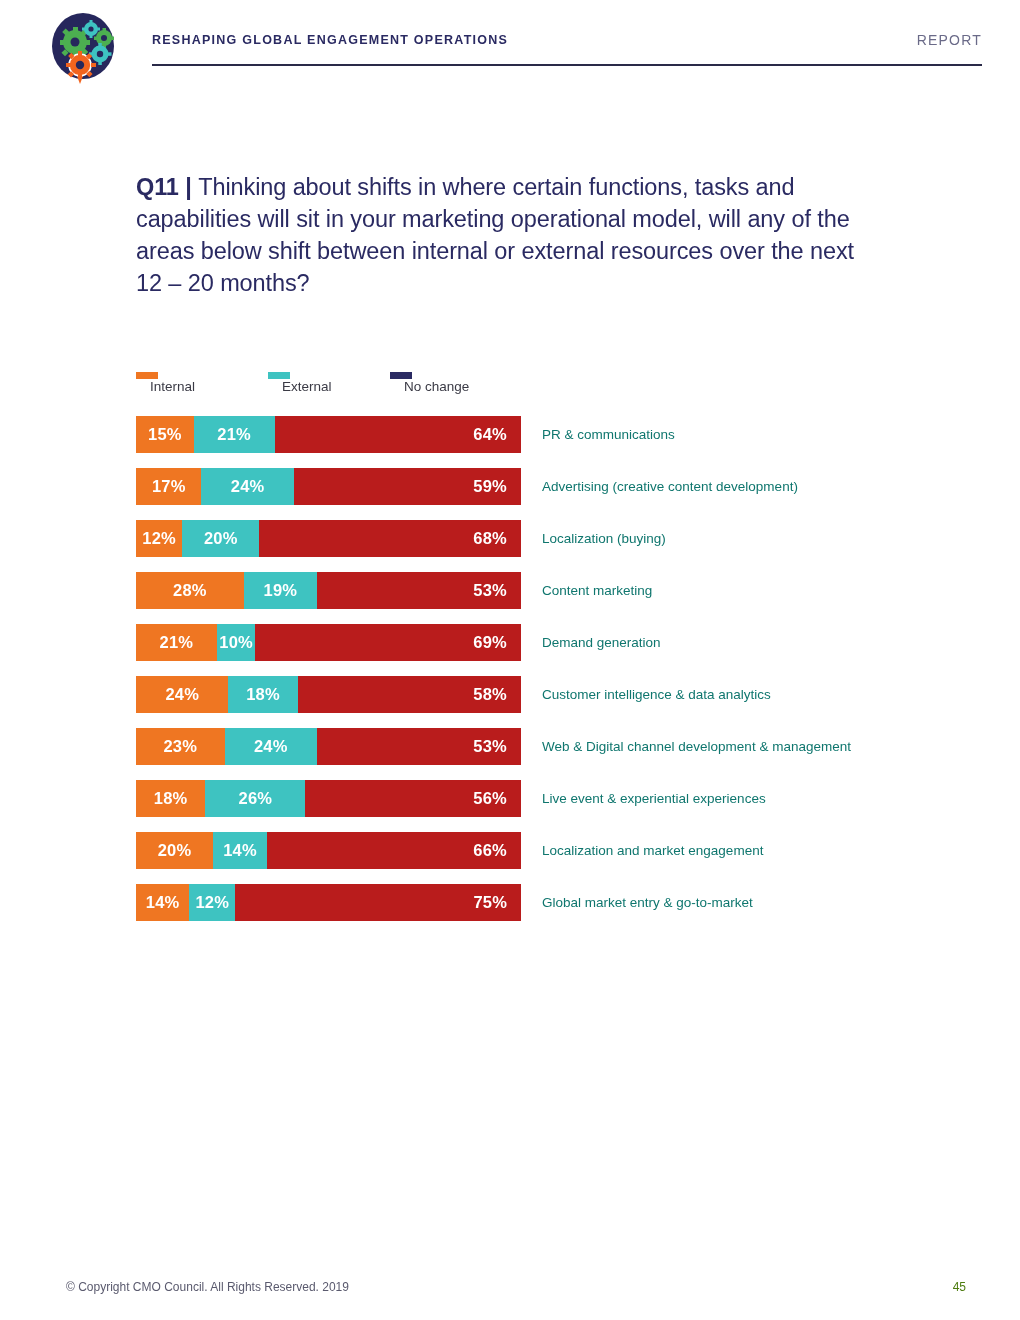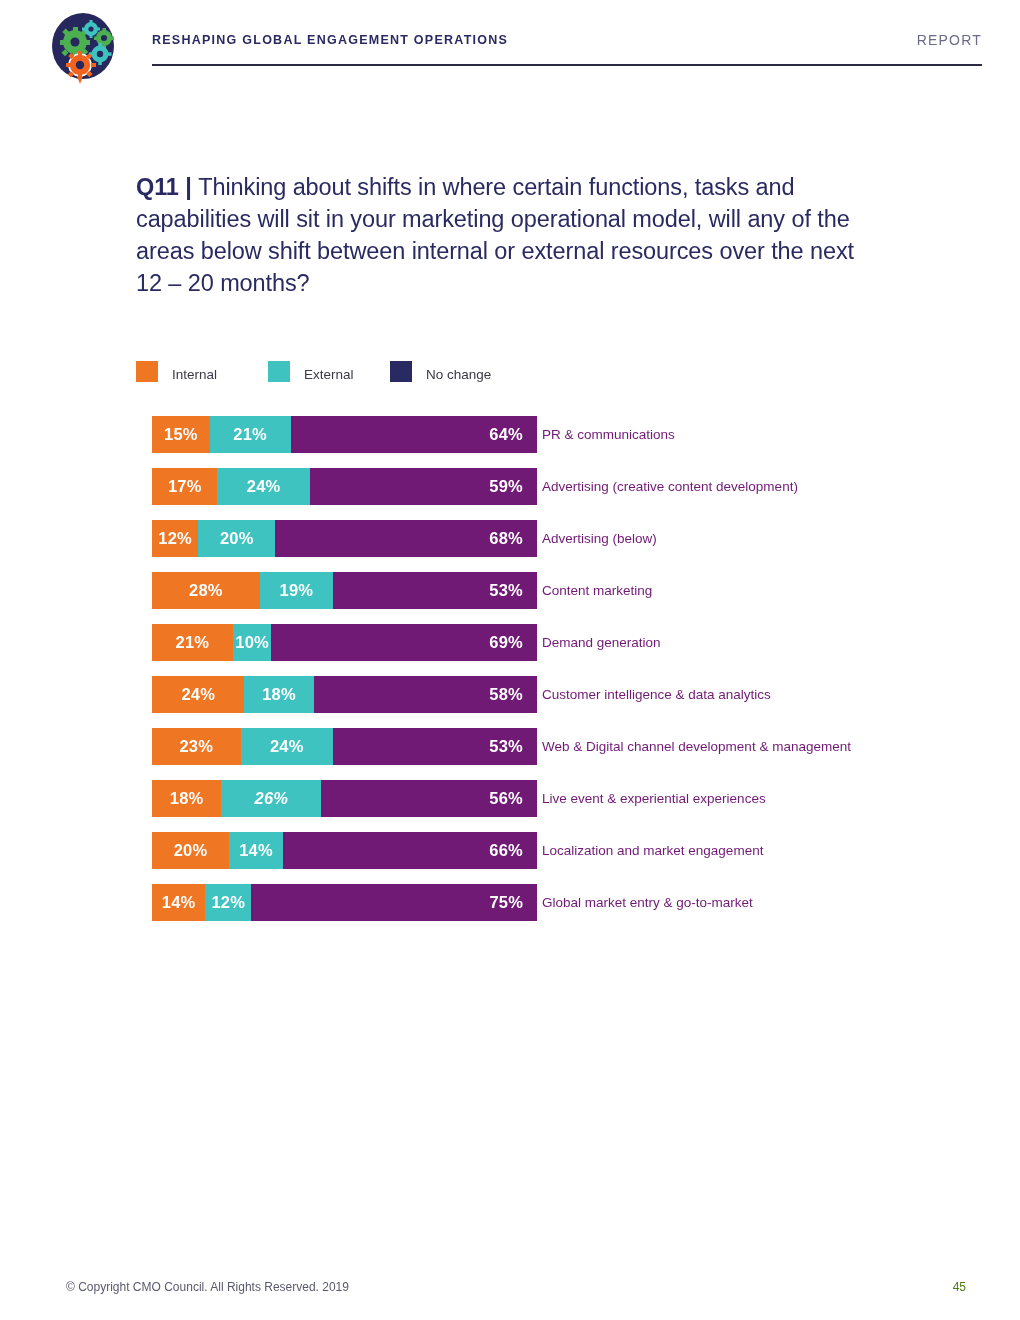--- a/index.html
+++ b/index.html
@@ -66,24 +66,25 @@
   .question .qbar { font-weight: bold; }
 
   
   .legend {
     position: absolute;
     left: 136px; top: 360px;
     width: 500px; height: 22px;
   }
   .legend-item {
     position: absolute;
-    top: 0;
+    top: 12px;
     display: flex;
-    align-items: flex-end;
+    align-items: flex-start;
     height: 22px;
+    flex-direction: column;
   }
   .legend-item.i0 { left: 0px; }
   .legend-item.i1 { left: 132px; }
   .legend-item.i2 { left: 254px; }
   .legend-swatch {
     width: 22px; height: 21px;
     display: inline-block;
   }
   .legend-label {
     margin-left: 14px;
@@ -101,48 +102,47 @@
   .bar-row {
     position: relative;
     height: 37px;
     margin-bottom: 15px;
   }
   .bar-track {
     position: absolute;
     left: 0; top: 0;
     width: 385px; height: 37px;
     display: flex;
-    margin-left: 16px;
   }
   .seg {
     height: 37px;
     display: flex;
     align-items: center;
     overflow: hidden;
     box-sizing: border-box;
   }
   .seg-internal { background: #ef7622; justify-content: center; }
   .seg-external { background: #3ec3c1; justify-content: center; }
-  .seg-nochange { background: #701a75; justify-content: flex-end; padding-right: 14px; }
+  .seg-nochange { background: #b91c1c; justify-content: flex-end; padding-right: 14px; }
   .seg-val {
     color: #ffffff;
     font-size: 16.5px;
     font-weight: bold;
     letter-spacing: 0.2px;
     white-space: nowrap;
   }
   .bar-label {
     position: absolute;
     left: 406px;
     top: 0;
     height: 37px;
     display: flex;
     align-items: center;
     font-size: 13.5px;
-    color: #701a75;
+    color: #0f766e;
     white-space: nowrap;
   }
 
   
   .footer-copy {
     position: absolute;
     left: 66px; bottom: 26px;
     font-size: 12px;
     color: #5a5a6e;
     white-space: nowrap;
@@ -278,21 +278,21 @@
         <div class="seg seg-internal" style="width: 12%;">
           <span class="seg-val">12%</span>
         </div>
         <div class="seg seg-external" style="width: 20%;">
           <span class="seg-val">20%</span>
         </div>
         <div class="seg seg-nochange" style="width: 68%;">
           <span class="seg-val">68%</span>
         </div>
       </div>
-      <div class="bar-label">Advertising (below)</div>
+      <div class="bar-label">Localization (buying)</div>
     </div>
     <div class="bar-row">
       <div class="bar-track">
         <div class="seg seg-internal" style="width: 28%;">
           <span class="seg-val">28%</span>
         </div>
         <div class="seg seg-external" style="width: 19%;">
           <span class="seg-val">19%</span>
         </div>
         <div class="seg seg-nochange" style="width: 53%;">
@@ -341,21 +341,21 @@
           <span class="seg-val">53%</span>
         </div>
       </div>
       <div class="bar-label">Web &amp; Digital channel development &amp; management</div>
     </div>
     <div class="bar-row">
       <div class="bar-track">
         <div class="seg seg-internal" style="width: 18%;">
           <span class="seg-val">18%</span>
         </div>
-        <div class="seg seg-external" style="width: 26%; font-style: italic;">
+        <div class="seg seg-external" style="width: 26%;">
           <span class="seg-val">26%</span>
         </div>
         <div class="seg seg-nochange" style="width: 56%;">
           <span class="seg-val">56%</span>
         </div>
       </div>
       <div class="bar-label">Live event &amp; experiential experiences</div>
     </div>
     <div class="bar-row">
       <div class="bar-track">

